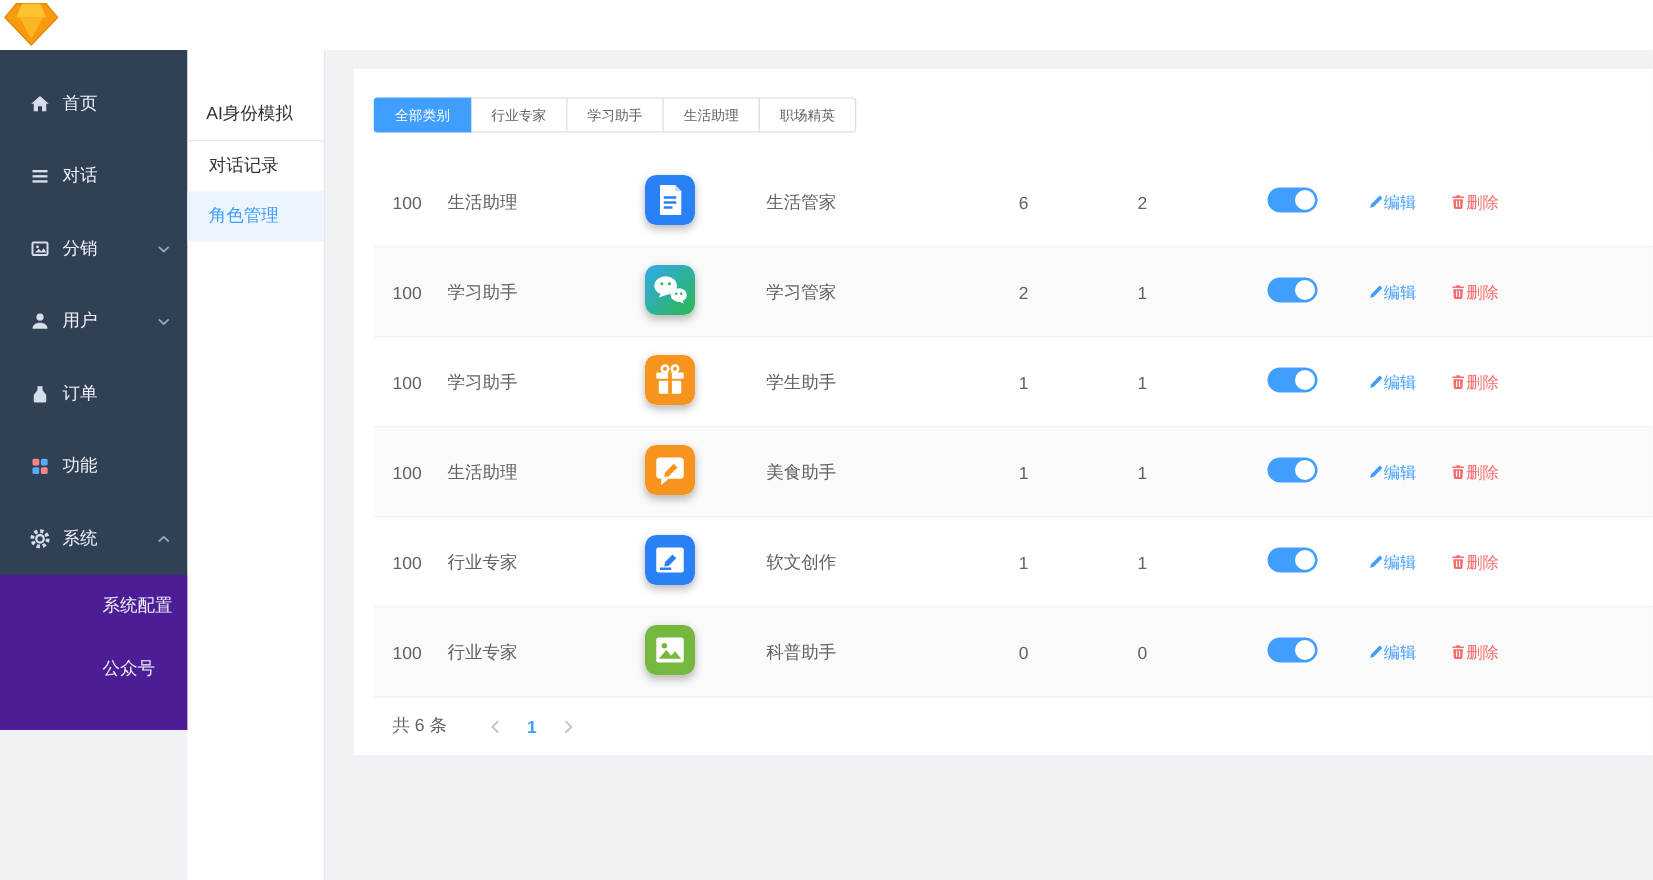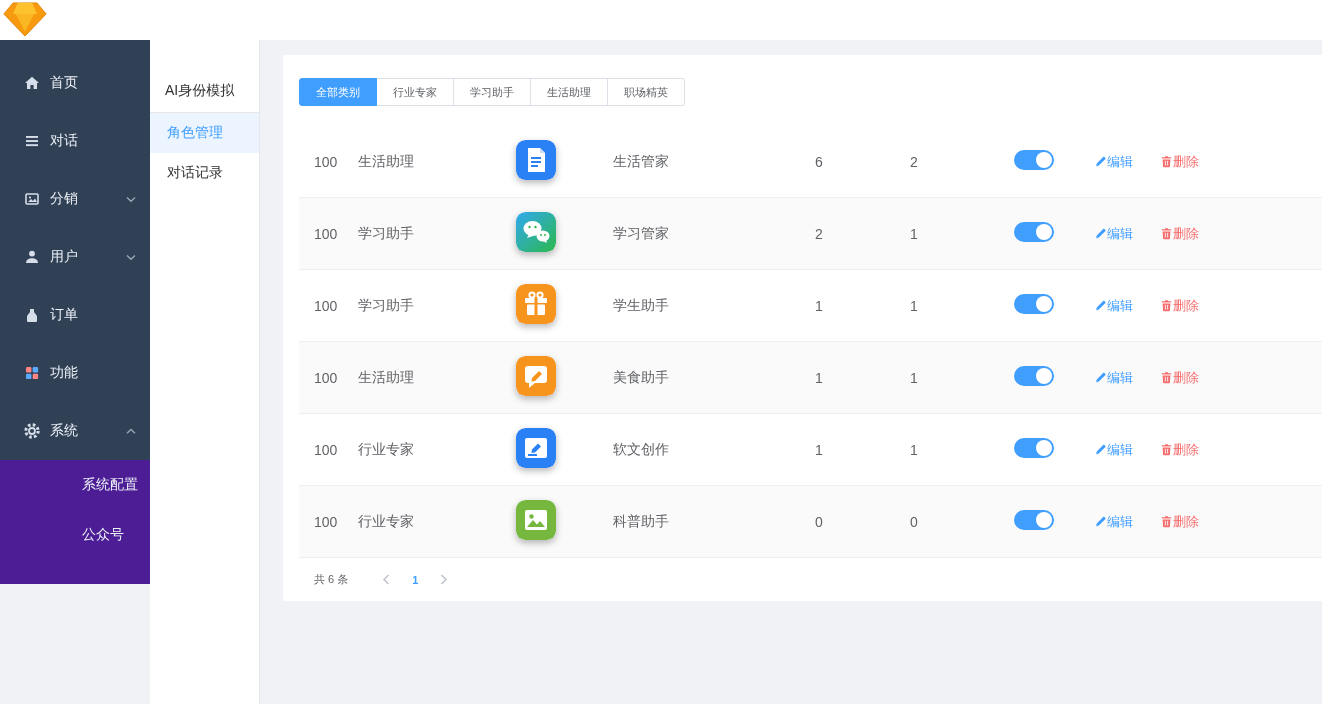--- a/index.html
+++ b/index.html
@@ -56,21 +56,21 @@
   .toggle { width:40px; height:20px; background:#409eff; border-radius:10px;
     position:relative; display:inline-block; cursor:pointer; }
   .toggle .knob { position:absolute; right:2px; top:2px; width:16px; height:16px;
     background:#fff; border-radius:50%; }
 
   .actions { display:flex; align-items:center; }
   .link { display:inline-flex; align-items:center; gap:0; font-size:13px; cursor:pointer; }
   .link.edit { color:#409eff; }
   .link.del { color:#f56c6c; margin-left:27px; }
 
-  .pagination { margin-top:14px; display:flex; align-items:center; font-size:11px; color:#606266; padding-left:15px; }
+  .pagination { margin-top:14px; display:flex; align-items:center; font-size:14px; color:#606266; padding-left:15px; }
   .pg-total { margin-right:22px; }
   .pg-arrow { color:#c0c4cc; padding:0 12px; display:inline-flex; cursor:pointer; }
   .pg-page { color:#409eff; font-weight:bold; padding:0 10px; cursor:pointer; }
 </style>
 </head>
 <body>
 
 <div class="topbar">
   <span class="logo">
     <svg width="46" height="37" viewBox="0 0 50 40">
@@ -169,25 +169,25 @@
       <span>系统配置</span>
     </div>
     <div class="sub-item">
       <span>公众号</span>
     </div>
   </div>
 </div>
 
 <div class="panel">
   <div class="panel-title">AI身份模拟</div>
+  <div class="panel-item">
+    <span>对话记录</span>
+  </div>
   <div class="panel-item active">
     <span>角色管理</span>
-  </div>
-  <div class="panel-item">
-    <span>对话记录</span>
   </div>
 </div>
 
 <div class="main">
   <div class="card">
 
     <div class="tabs">
       <div class="tab active">
           <span>全部类别</span>
         </div>

